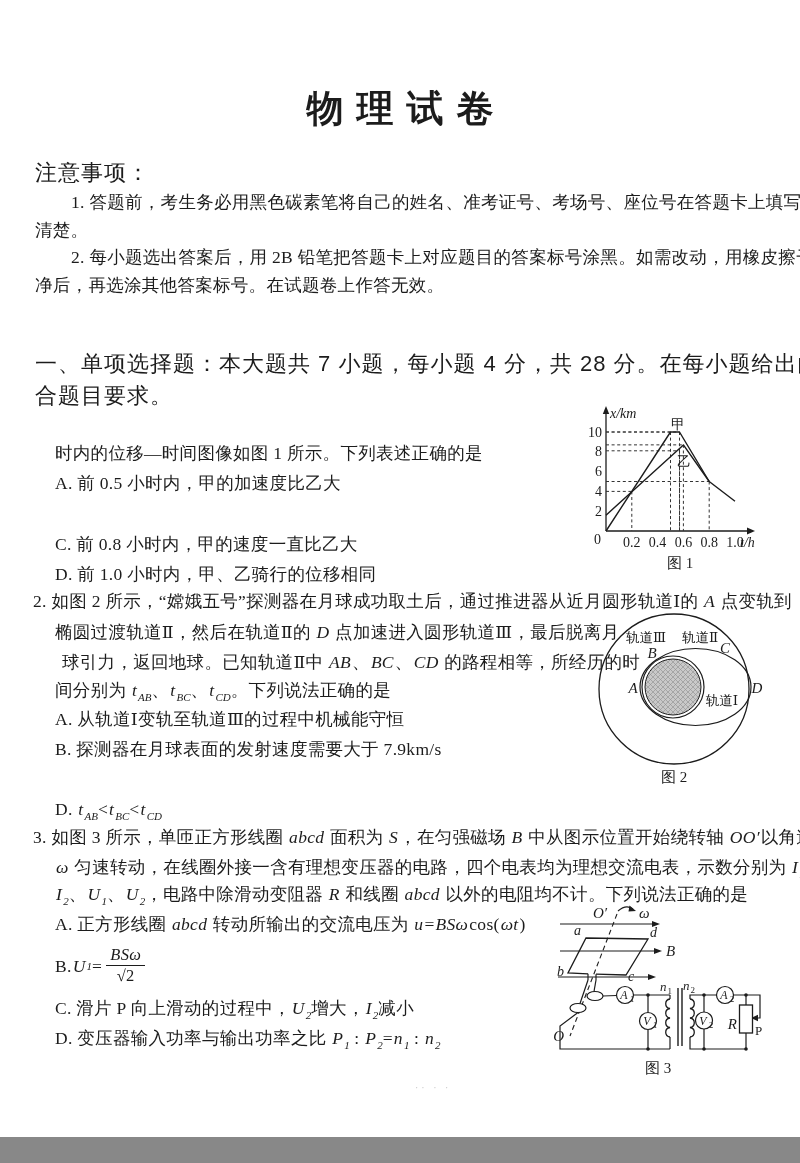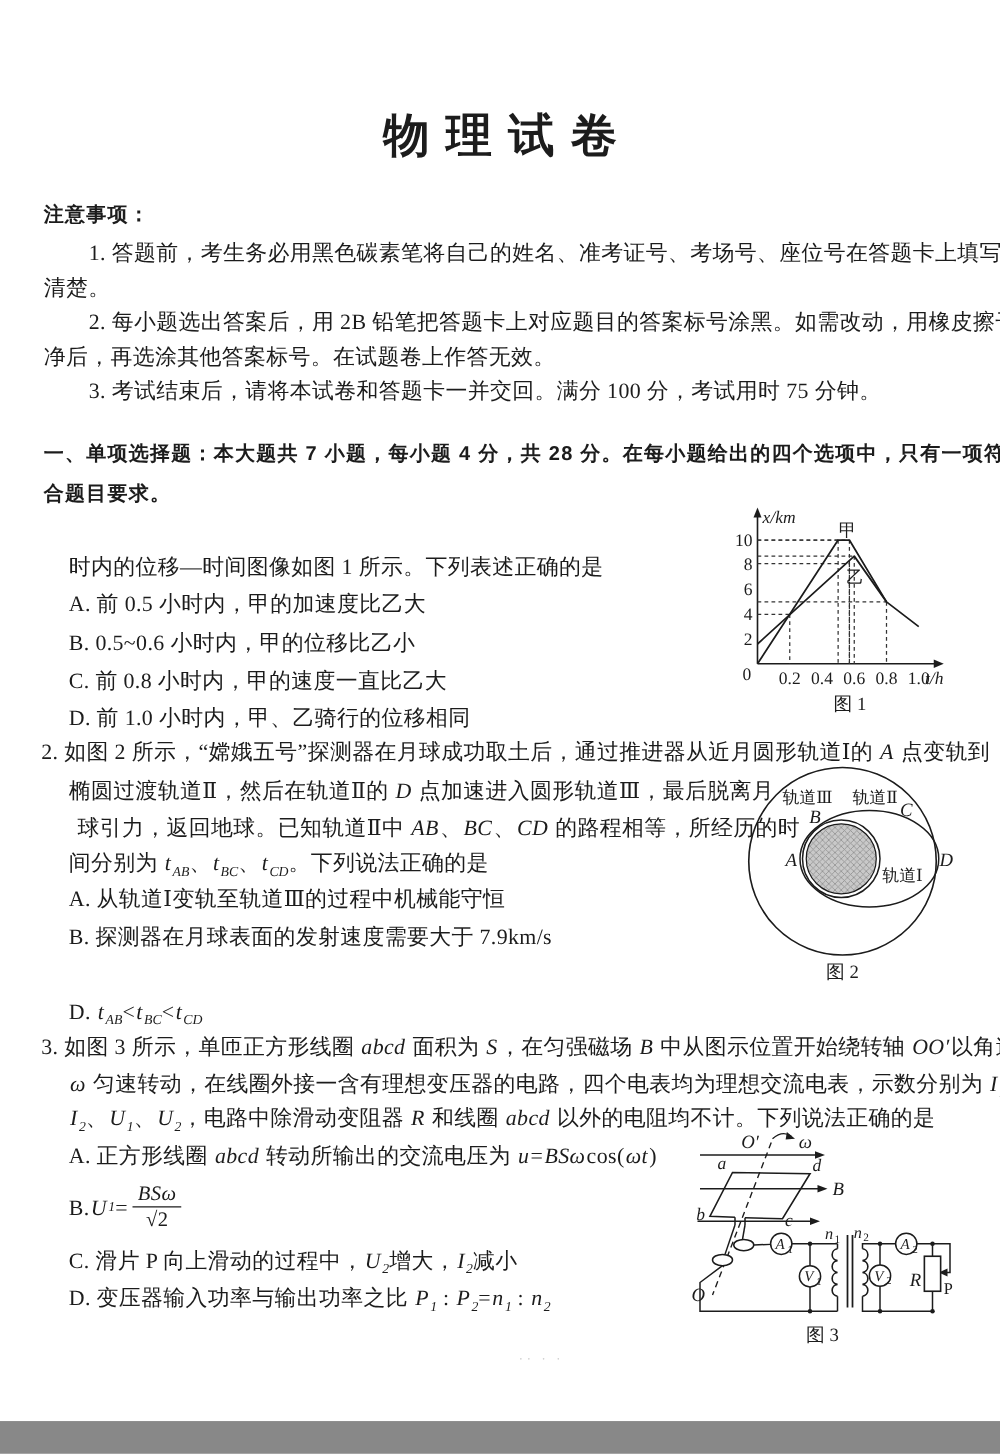--- a/index.html
+++ b/index.html
@@ -2,21 +2,21 @@
 <html><head>
 <meta charset="utf-8">
 <style>
   html,body{margin:0;padding:0;background:#888;}
   .page{position:relative;width:800px;height:1137px;background:#ffffff;overflow:hidden;
         font-family:"Liberation Serif","DejaVu Serif",serif;color:#1c1c1c;}
   .title{position:absolute;left:0;top:84px;width:100%;text-align:center;
          font-size:37px;font-weight:700;letter-spacing:13px;text-indent:13px;
          font-family:"Liberation Serif","DejaVu Serif",serif;}
   .ln{position:absolute;white-space:nowrap;font-size:17.5px;line-height:23px;letter-spacing:0.3px;}
-  .hd{font-weight:700;font-size:16px;letter-spacing:1px;
+  .hd{font-weight:400;font-size:22px;letter-spacing:1px;
       font-family:"Liberation Sans","DejaVu Sans",sans-serif;}
   .vi{font-style:italic;padding:0 1px;}
   sub.vs{font-style:italic;font-size:11px;line-height:0;letter-spacing:0;}
   .frac{display:inline-flex;flex-direction:column;align-items:center;vertical-align:middle;
         margin-left:4px;line-height:1.15;font-size:16.5px;}
   .fn{border-bottom:1.4px solid #1c1c1c;padding:0 4px;font-style:italic;}
   .fd{padding-top:1px;}
   .flexln{display:flex;align-items:center;height:52px;}
   svg{position:absolute;}
   svg text{font-family:"Liberation Serif","DejaVu Serif",serif;fill:#1c1c1c;}
@@ -27,28 +27,26 @@
 
 <div class="page">
 
   <div class="title">物理试卷</div>
 
   <div class="ln hd" style="left:35px;top:161px">注意事项：</div>
   <div class="ln" style="left:71px;top:191px">1. 答题前，考生务必用黑色碳素笔将自己的姓名、准考证号、考场号、座位号在答题卡上填写</div>
   <div class="ln" style="left:35px;top:219px">清楚。</div>
   <div class="ln" style="left:71px;top:246px">2. 每小题选出答案后，用 2B 铅笔把答题卡上对应题目的答案标号涂黑。如需改动，用橡皮擦干</div>
   <div class="ln" style="left:35px;top:274px">净后，再选涂其他答案标号。在试题卷上作答无效。</div>
-  <div class="ln" style="left:71px;top:301px">3. 考试结束后，请将本试卷和答题卡一并交回。满分 100 分，考试用时 75 分钟。</div>
 
   <div class="ln hd" style="left:35px;top:352px">一、单项选择题：本大题共 7 小题，每小题 4 分，共 28 分。在每小题给出的四个选项中，只有一项符</div>
   <div class="ln hd" style="left:35px;top:384px">合题目要求。</div>
 
   <div class="ln" style="left:55px;top:442px">时内的位移—时间图像如图 1 所示。下列表述正确的是</div>
   <div class="ln" style="left:55px;top:472px">A. 前 0.5 小时内，甲的加速度比乙大</div>
-  <div class="ln" style="left:55px;top:503px">B. 0.5~0.6 小时内，甲的位移比乙小</div>
   <div class="ln" style="left:55px;top:533px">C. 前 0.8 小时内，甲的速度一直比乙大</div>
   <div class="ln" style="left:55px;top:563px">D. 前 1.0 小时内，甲、乙骑行的位移相同</div>
 
   <svg style="left:585px;top:403px" width="210" height="175" viewBox="0 0 210 175">
     <g stroke="#1c1c1c" stroke-width="1.3">
       <line x1="21" y1="128" x2="21" y2="7"></line>
       <line x1="21" y1="128" x2="166" y2="128"></line>
     </g>
     <polygon points="21,3 17.8,11 24.2,11" fill="#1c1c1c"></polygon>
     <polygon points="170,128 162,124.6 162,131.4" fill="#1c1c1c"></polygon>

